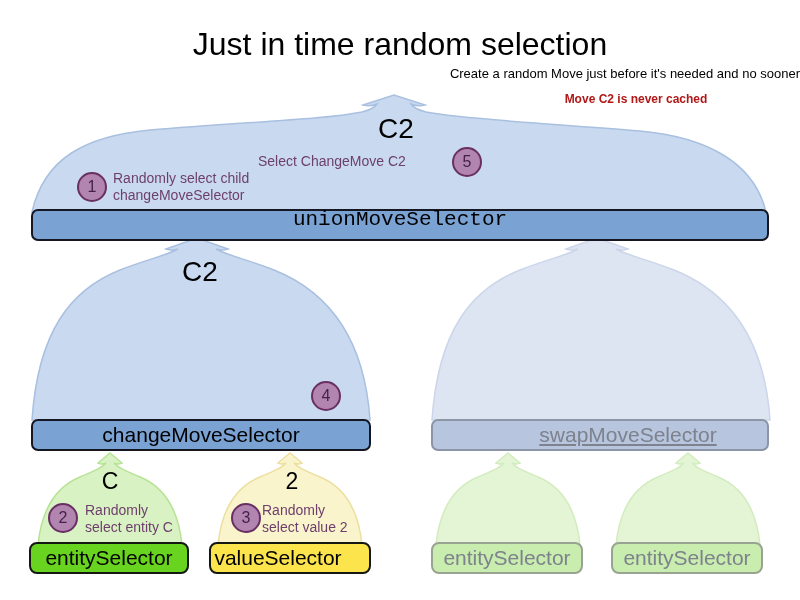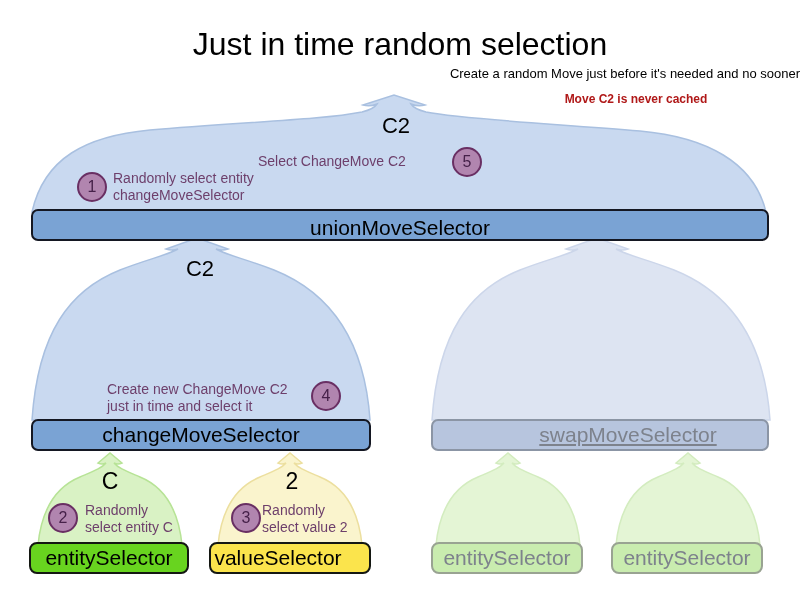--- a/index.html
+++ b/index.html
@@ -7,21 +7,21 @@
     position:relative;width:800px;height:600px;background:#ffffff;
     font-family:"Liberation Sans",sans-serif;overflow:hidden;
   }
   #shapes{position:absolute;left:0;top:0;}
   .txt{position:absolute;color:#000;}
   .title{left:0;top:26px;width:800px;text-align:center;font-size:32px;}
   .subtitle{left:0;top:66px;width:800px;text-align:right;font-size:13px;}
   .note{left:520px;top:92px;width:232px;text-align:center;font-size:12px;color:#b01818;font-weight:bold;}
   .bar-label{height:28px;line-height:28px;text-align:center;font-size:21px;}
   .bar-label.dim{color:#7d828c;}
-  .move-label{text-align:center;font-size:22px;}
+  .move-label{text-align:center;font-size:28px;}
   .move-label.small{font-size:23px;}
   .step-text{font-size:14px;line-height:17px;color:#6d3f6b;white-space:pre-line;}
   .step-text.right{text-align:left;}
   .step-circle{
     position:absolute;width:26px;height:26px;border-radius:50%;
     background:#b185af;border:2px solid #692f63;color:#46214a;
     text-align:center;line-height:26px;font-size:16px;
   }
 </style>
 </head>
@@ -93,37 +93,35 @@
 
   <div class="txt title">Just in time random selection</div>
   <div class="txt subtitle">Create a random Move just before it's needed and no sooner</div>
   <div class="txt note">Move C2 is never cached</div>
 
   <div class="txt move-label" style="left:346px;top:113px;width:100px;">C2</div>
   <div class="txt move-label" style="left:150px;top:256px;width:100px;">C2</div>
   <div class="txt move-label small" style="left:60px;top:468px;width:100px;">C</div>
   <div class="txt move-label small" style="left:242px;top:468px;width:100px;">2</div>
 
-  <div class="txt bar-label" style="left:32px;top:214px;width:736px;">unionMoveSelector</div>
+  <div class="txt bar-label" style="left:32px;top:206px;width:736px;font-family:Liberation Mono, monospace;">unionMoveSelector</div>
   <div class="txt bar-label" style="left:32px;top:421px;width:338px;">changeMoveSelector</div>
   <div class="txt bar-label dim" style="left:432px;top:421px;width:392px;text-decoration:underline;">swapMoveSelector</div>
   <div class="txt bar-label" style="left:30px;top:544px;width:158px;">entitySelector</div>
   <div class="txt bar-label" style="left:210px;top:544px;width:136px;">valueSelector</div>
   <div class="txt bar-label dim" style="left:432px;top:544px;width:150px;">entitySelector</div>
   <div class="txt bar-label dim" style="left:612px;top:544px;width:150px;">entitySelector</div>
 
   <div class="step-circle" style="left:77px;top:172px;">1</div>
   <div class="step-circle" style="left:48px;top:503px;">2</div>
   <div class="step-circle" style="left:231px;top:503px;">3</div>
   <div class="step-circle" style="left:311px;top:381px;">4</div>
   <div class="step-circle" style="left:452px;top:147px;">5</div>
 
-  <div class="txt step-text" style="left:113px;top:170px;width:160px;">Randomly select entity
+  <div class="txt step-text" style="left:113px;top:170px;width:160px;">Randomly select child
 changeMoveSelector</div>
   <div class="txt step-text" style="left:85px;top:502px;width:110px;">Randomly
 select entity C</div>
   <div class="txt step-text" style="left:262px;top:502px;width:110px;">Randomly
 select value 2</div>
-  <div class="txt step-text right" style="left:107px;top:381px;width:200px;">Create new ChangeMove C2
-just in time and select it</div>
   <div class="txt step-text right" style="left:258px;top:153px;width:190px;">Select ChangeMove C2</div>
 
 </div>
 
 </body></html>

